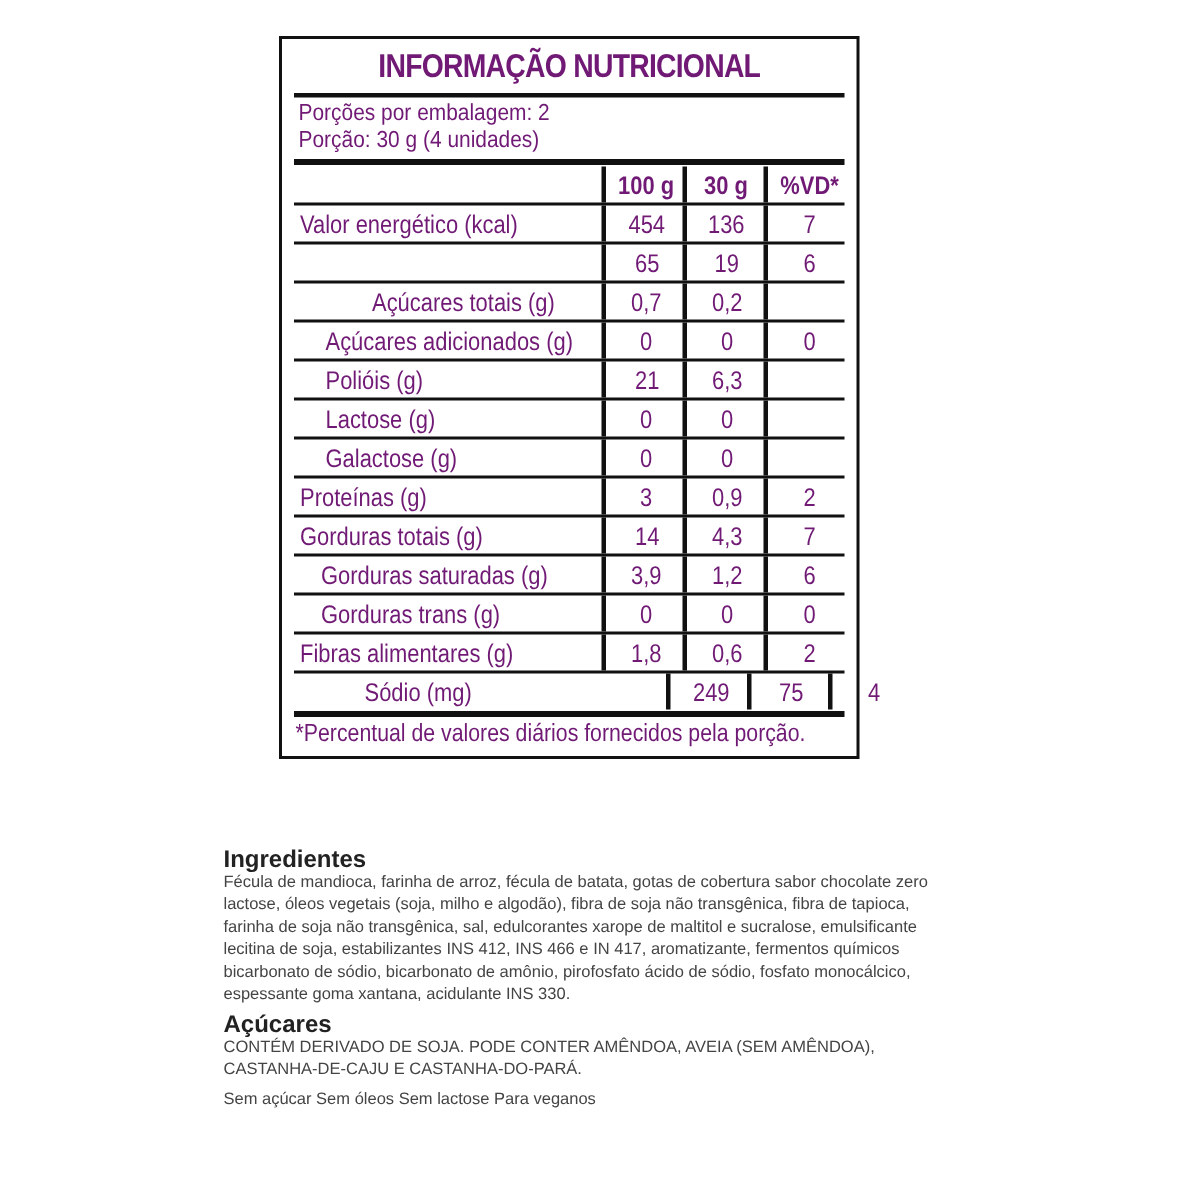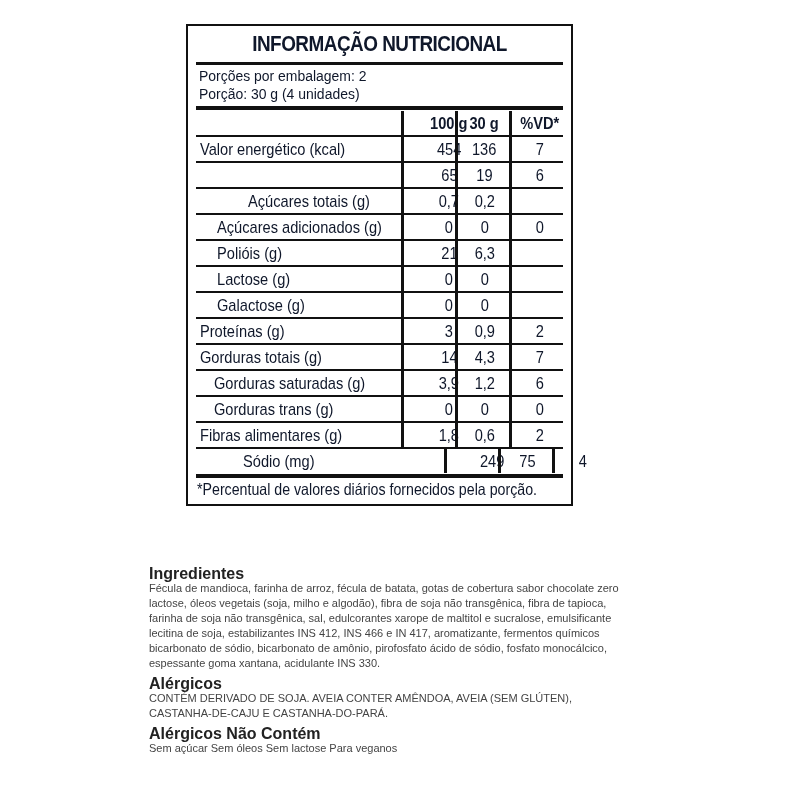--- a/index.html
+++ b/index.html
@@ -3,21 +3,21 @@
 <meta charset="utf-8">
 <style>
   html, body { margin: 0; padding: 0; background: #ffffff; }
   body { width: 800px; height: 800px; position: relative; overflow: hidden; }
 
   .label-box {
     position: absolute; left: 186px; top: 24px;
     width: 383px; height: 478px;
     border: 2px solid #111;
     font-family: "Liberation Sans", sans-serif;
-    color: #0f172a;
+    color: #701a75;
   }
   .title {
     position: absolute; left: 0; right: 0; top: 5px;
     text-align: center; font-weight: bold; font-size: 22px;
     letter-spacing: -0.6px; transform: scaleX(0.86); transform-origin: center;
   }
   .rule-thin { position: absolute; left: 8px; right: 8px; height: 3px; background: #111; }
   .rule-thick { position: absolute; left: 8px; right: 8px; height: 4px; background: #111; }
   .serving {
     position: absolute; left: 11px; font-size: 15.5px; line-height: 18px;
@@ -34,21 +34,21 @@
   .trow.last { border-bottom: none; margin-left: 43px; }
   .cell {
     position: absolute; top: 0; height: 24px; line-height: 25px;
     font-size: 17px; white-space: nowrap;
   }
   .cell span { display: inline-block; transform: scaleX(0.86); }
   .c-name { left: 4px; transform-origin: left; }
   .c-name span { transform-origin: left; }
   .c-v { text-align: center; }
   .c-v span { transform-origin: center; }
-  .c1 { left: 205px; width: 54px; border-left: 3px solid #111; padding-left: 18px; }
+  .c1 { left: 205px; width: 54px; border-left: 3px solid #111; }
   .c2 { left: 259px; width: 53px; border-left: 3px solid #111; }
   .c3 { left: 313px; width: 55px; border-left: 3px solid #111; }
   .hdr .cell { font-weight: bold; }
   .ind1 { left: 12px; margin-left: 40px; }
   .ind2 { left: 21px; }
   .ind15 { left: 18px; }
   .footnote {
     position: absolute; left: 9px; top: 454px; font-size: 16.5px; white-space: nowrap;
     transform: scaleX(0.86); transform-origin: left;
   }
@@ -158,17 +158,16 @@
       </div>
   </div>
 
   <div class="rule-thick" style="top:448px;"></div>
   <div class="footnote">*Percentual de valores diários fornecidos pela porção.</div>
 </div>
 
 <div class="info">
   <h4>Ingredientes</h4>
   <p>Fécula de mandioca, farinha de arroz, fécula de batata, gotas de cobertura sabor chocolate zero lactose, óleos vegetais (soja, milho e algodão), fibra de soja não transgênica, fibra de tapioca, farinha de soja não transgênica, sal, edulcorantes xarope de maltitol e sucralose, emulsificante lecitina de soja, estabilizantes INS 412, INS 466 e IN 417, aromatizante, fermentos químicos bicarbonato de sódio, bicarbonato de amônio, pirofosfato ácido de sódio, fosfato monocálcico, espessante goma xantana, acidulante INS 330.</p>
-  <h4>Alérgicos</h4>
-  <p>CONTÉM DERIVADO DE SOJA. AVEIA CONTER AMÊNDOA, AVEIA (SEM GLÚTEN), CASTANHA-DE-CAJU E CASTANHA-DO-PARÁ.</p>
-  <h4>Alérgicos Não Contém</h4>
+  <h4>Açúcares</h4>
+  <p>CONTÉM DERIVADO DE SOJA. PODE CONTER AMÊNDOA, AVEIA (SEM AMÊNDOA), CASTANHA-DE-CAJU E CASTANHA-DO-PARÁ.</p>
   <p>Sem açúcar Sem óleos Sem lactose Para veganos</p>
 </div>
 
 </body></html>

